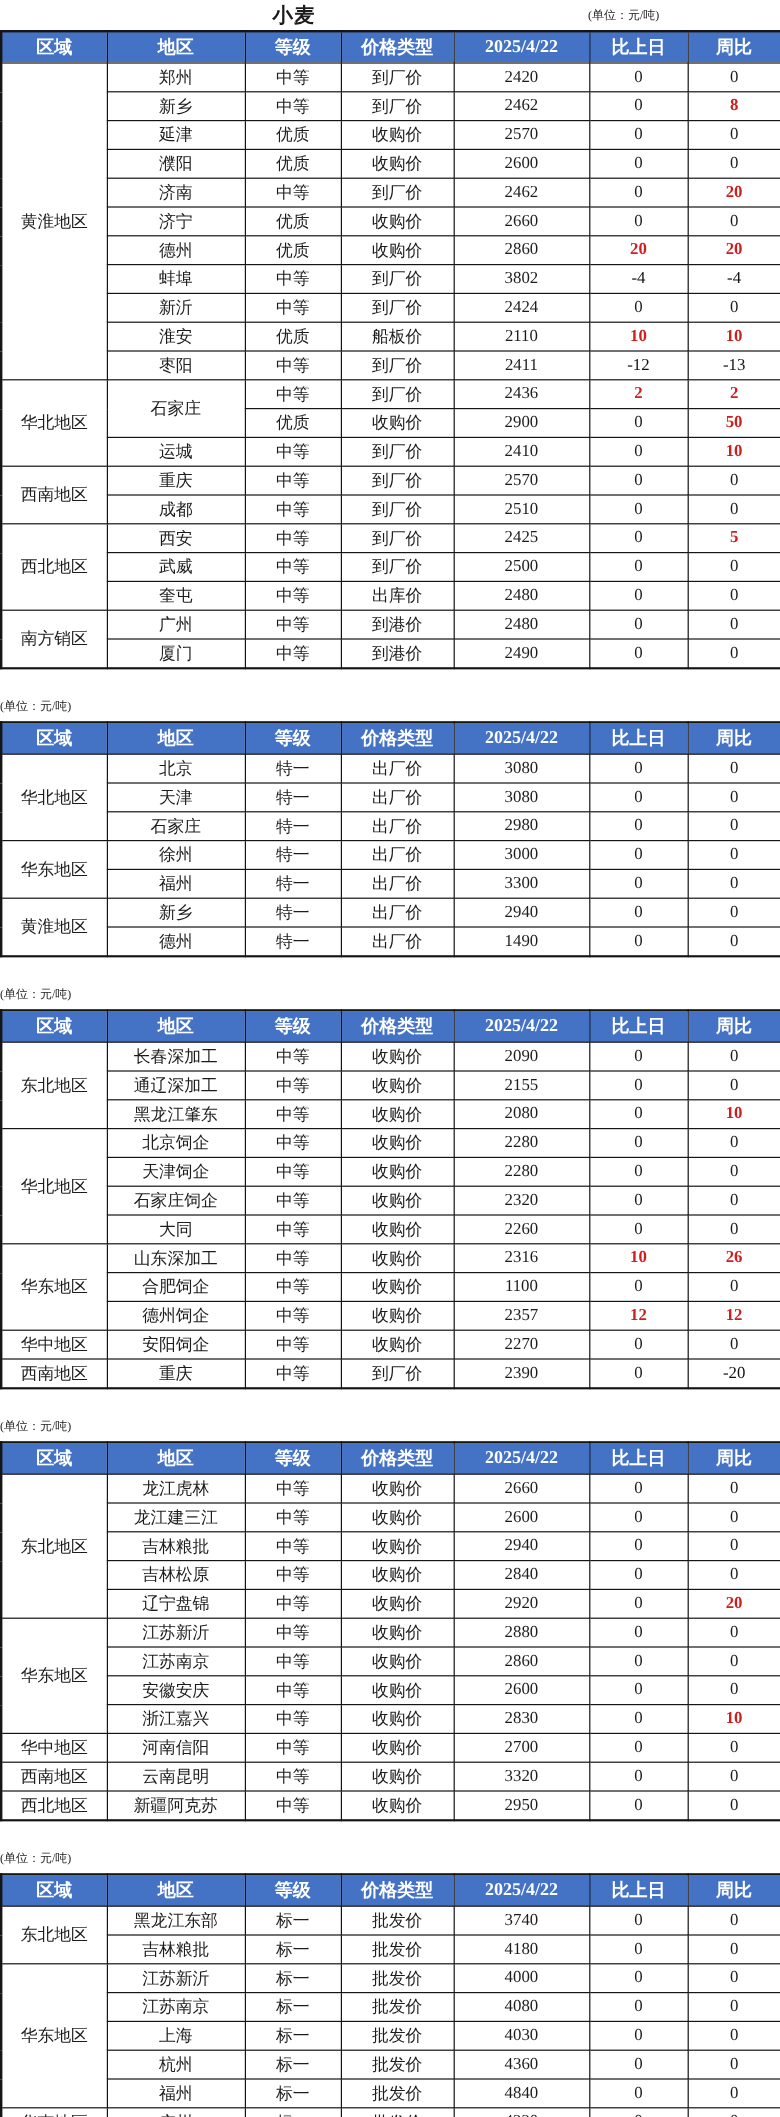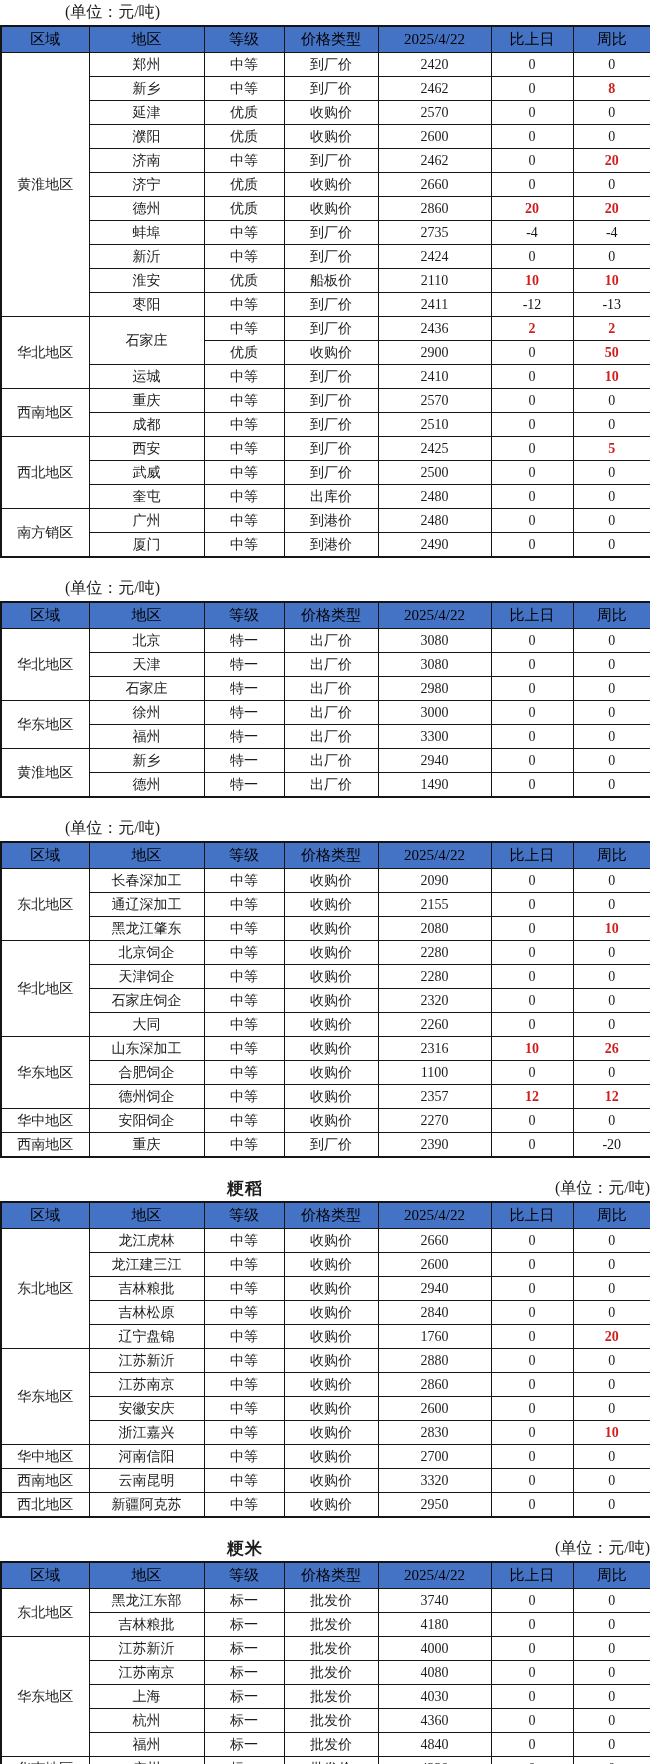--- a/index.html
+++ b/index.html
@@ -18,62 +18,63 @@
   }
   .title-left{
     width:490px;
     text-align:center;
     font-weight:bold;
     font-size:17px;
     letter-spacing:1px;
   }
   .title-right{
     width:160px;
-    text-align:right;
-    font-size:16px;
+    text-align:left;
+    font-size:10px;
     white-space:nowrap;
   }
   table.price-table{
     border-collapse:collapse;
     table-layout:fixed;
     width:650px;
     border:2px solid #151515;
   }
   table.price-table th,
   table.price-table td{
     border:1px solid #151515;
     text-align:center;
     vertical-align:middle;
     padding:0;
     overflow:hidden;
     white-space:nowrap;
   }
   table.price-table th{
     background:#4472C4;
-    color:#000000;
-    font-weight:normal;
+    color:#ffffff;
+    font-weight:bold;
     font-size:15px;
     height:25px;
   }
   table.price-table td{
     height:23px;
     font-size:14px;
     background:#ffffff;
   }
   td.num{font-size:15px;}
   td.pos{color:#CE1F1F;font-weight:bold;}
   td.neg{background:#7AB84F;color:#111;}
   .gap{height:18px;width:650px;background:#ffffff;}
 </style>
 </head>
 <body>
 
 <div id="tables-root">
     <div class="section">
       <div class="title-row">
+        <div class="title-left">小麦</div>
         <div class="title-right">(单位：元/吨)</div>
       </div>
       <table class="price-table">
         <colgroup>
           <col style="width: 88px;">
           <col style="width: 115px;">
           <col style="width: 80px;">
           <col style="width: 94px;">
           <col style="width: 113px;">
           <col style="width: 82px;">
@@ -145,21 +146,21 @@
             <td>优质</td>
             <td>收购价</td>
             <td class="num">2860</td>
             <td class="num pos">20</td>
             <td class="num pos">20</td>
           </tr>
           <tr>
             <td>蚌埠</td>
             <td>中等</td>
             <td>到厂价</td>
-            <td class="num">2735</td>
+            <td class="num">3802</td>
             <td class="num neg">-4</td>
             <td class="num neg">-4</td>
           </tr>
           <tr>
             <td>新沂</td>
             <td>中等</td>
             <td>到厂价</td>
             <td class="num">2424</td>
             <td class="num">0</td>
             <td class="num">0</td>
@@ -482,21 +483,20 @@
             <td class="num">2390</td>
             <td class="num">0</td>
             <td class="num neg">-20</td>
           </tr>
         </tbody>
       </table>
     </div>
     <div class="gap"></div>
     <div class="section">
       <div class="title-row">
-        <div class="title-left">粳稻</div>
         <div class="title-right">(单位：元/吨)</div>
       </div>
       <table class="price-table">
         <colgroup>
           <col style="width: 88px;">
           <col style="width: 115px;">
           <col style="width: 80px;">
           <col style="width: 94px;">
           <col style="width: 113px;">
           <col style="width: 82px;">
@@ -544,21 +544,21 @@
             <td>中等</td>
             <td>收购价</td>
             <td class="num">2840</td>
             <td class="num">0</td>
             <td class="num">0</td>
           </tr>
           <tr>
             <td>辽宁盘锦</td>
             <td>中等</td>
             <td>收购价</td>
-            <td class="num">1760</td>
+            <td class="num">2920</td>
             <td class="num">0</td>
             <td class="num pos">20</td>
           </tr>
           <tr>
             <td rowspan="4">华东地区</td>
             <td>江苏新沂</td>
             <td>中等</td>
             <td>收购价</td>
             <td class="num">2880</td>
             <td class="num">0</td>
@@ -614,21 +614,20 @@
             <td class="num">2950</td>
             <td class="num">0</td>
             <td class="num">0</td>
           </tr>
         </tbody>
       </table>
     </div>
     <div class="gap"></div>
     <div class="section">
       <div class="title-row">
-        <div class="title-left">粳米</div>
         <div class="title-right">(单位：元/吨)</div>
       </div>
       <table class="price-table">
         <colgroup>
           <col style="width: 88px;">
           <col style="width: 115px;">
           <col style="width: 80px;">
           <col style="width: 94px;">
           <col style="width: 113px;">
           <col style="width: 82px;">

